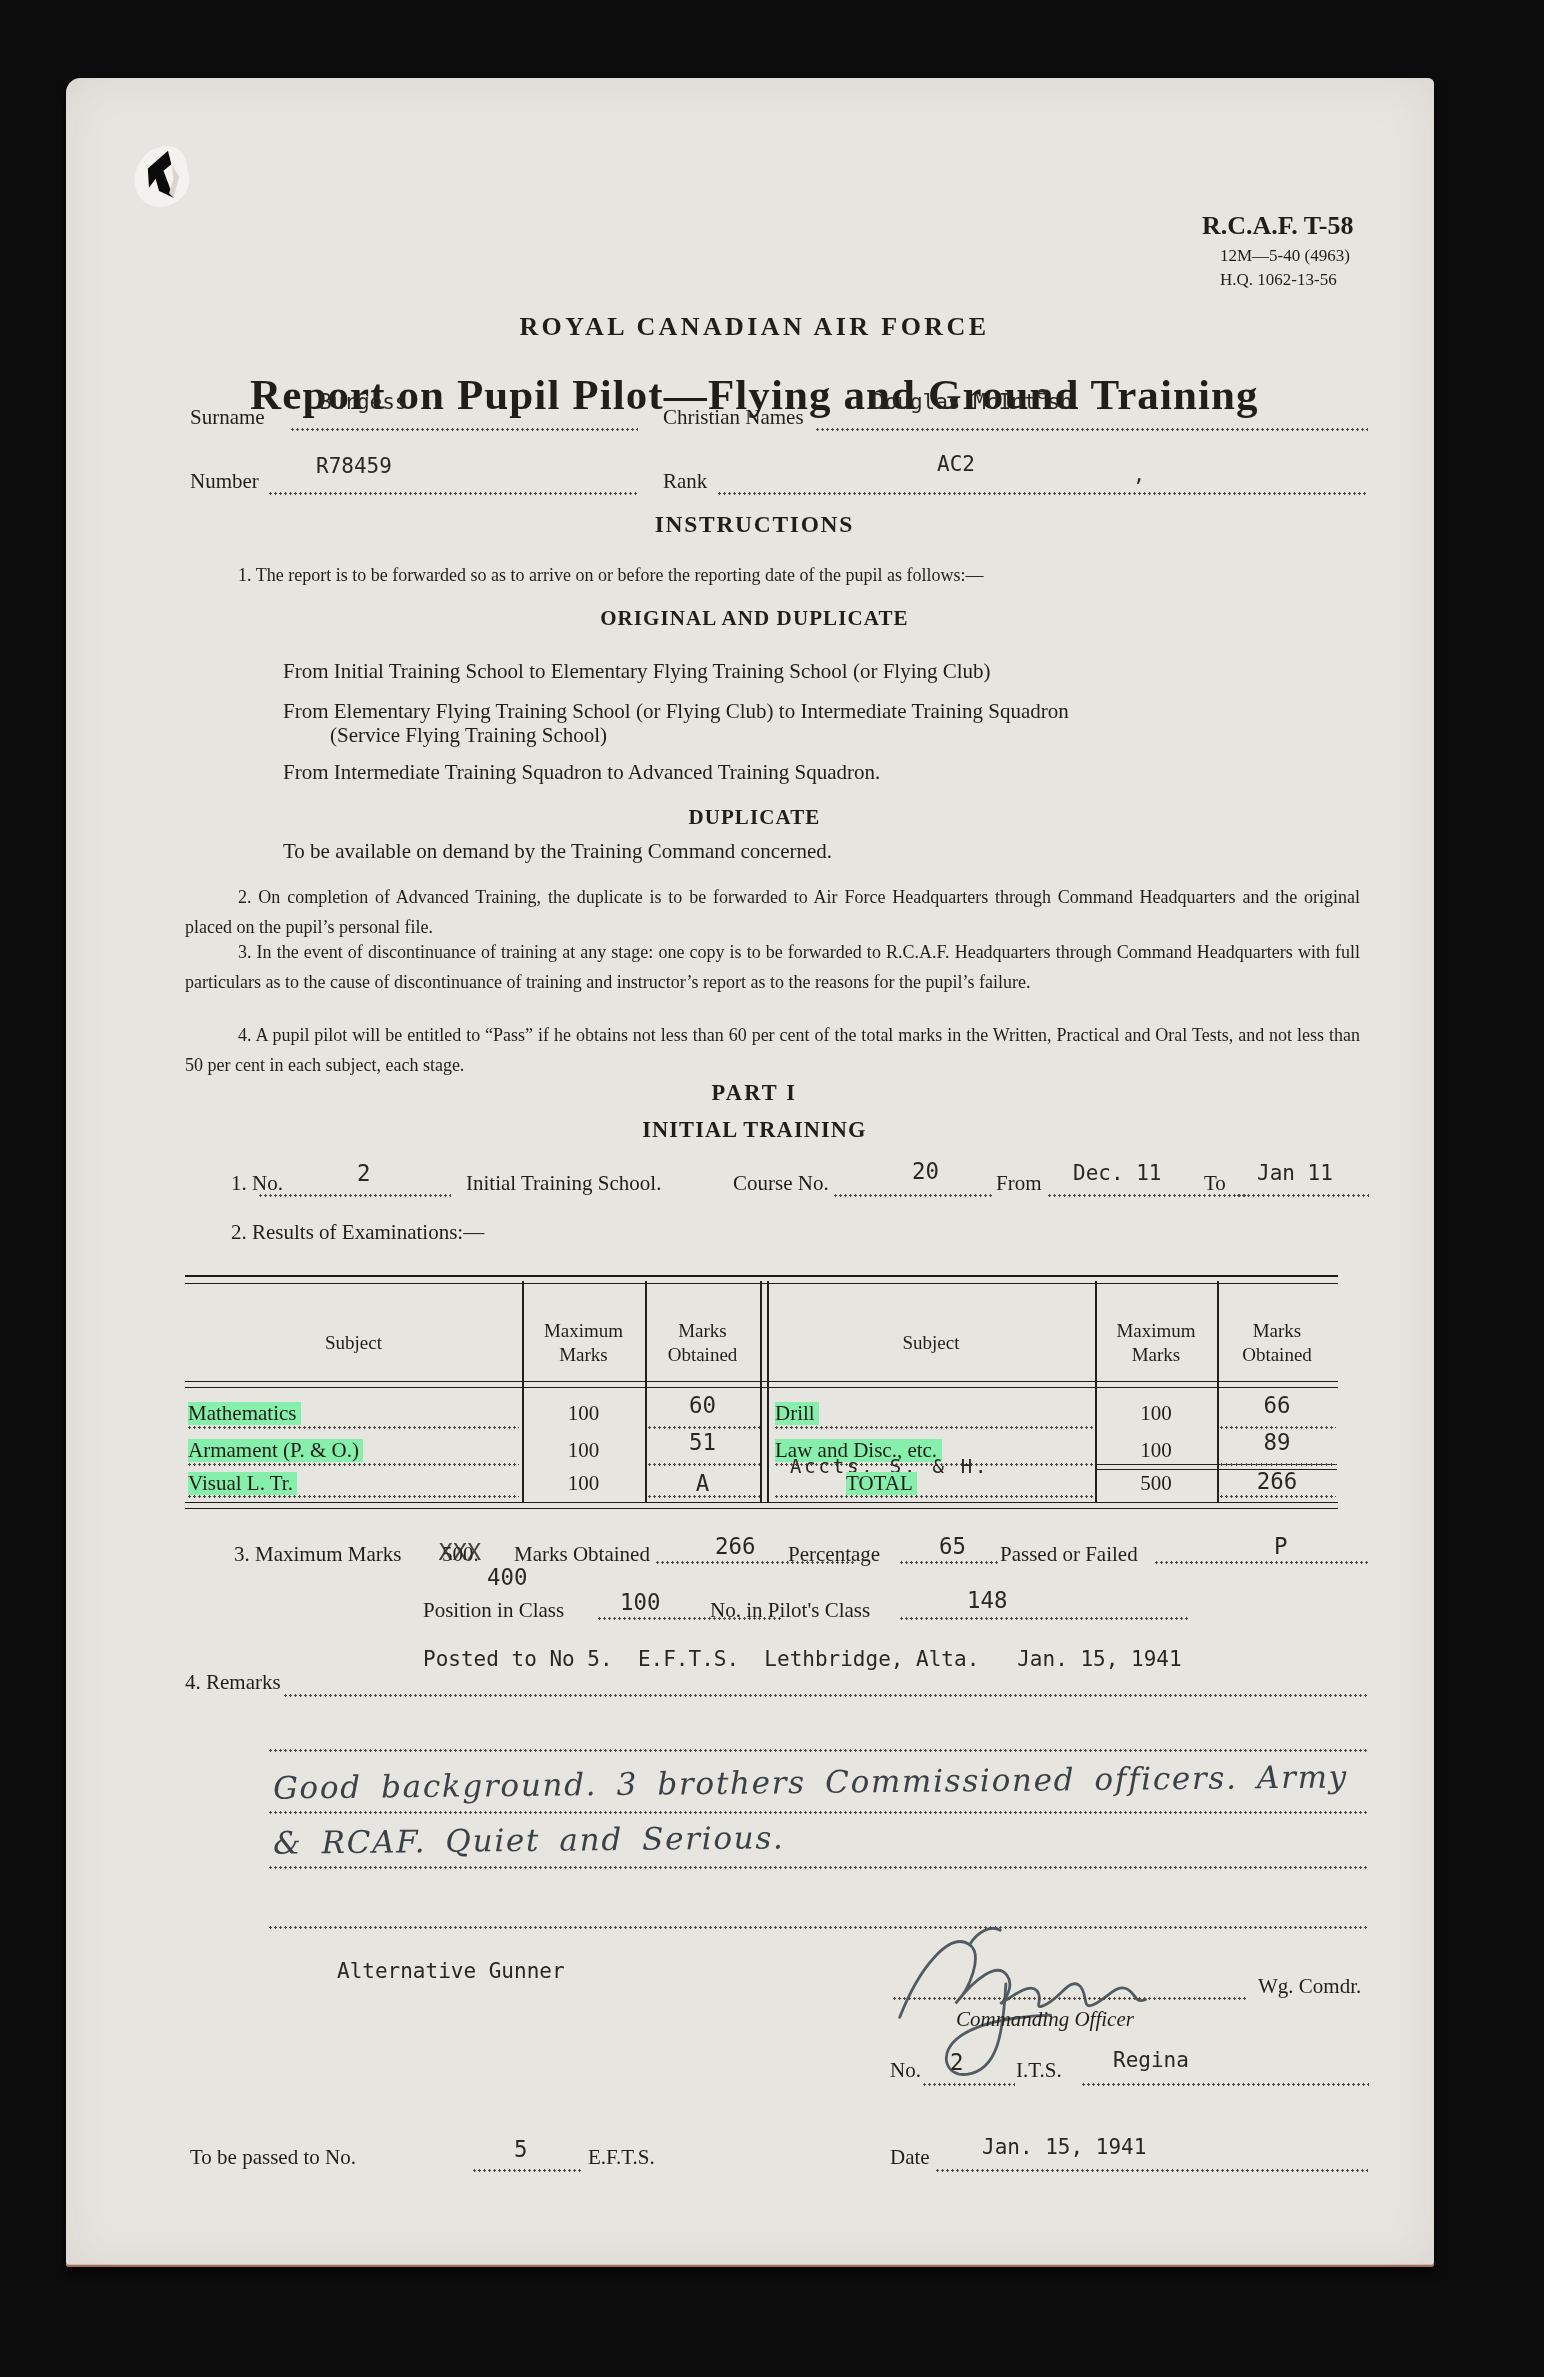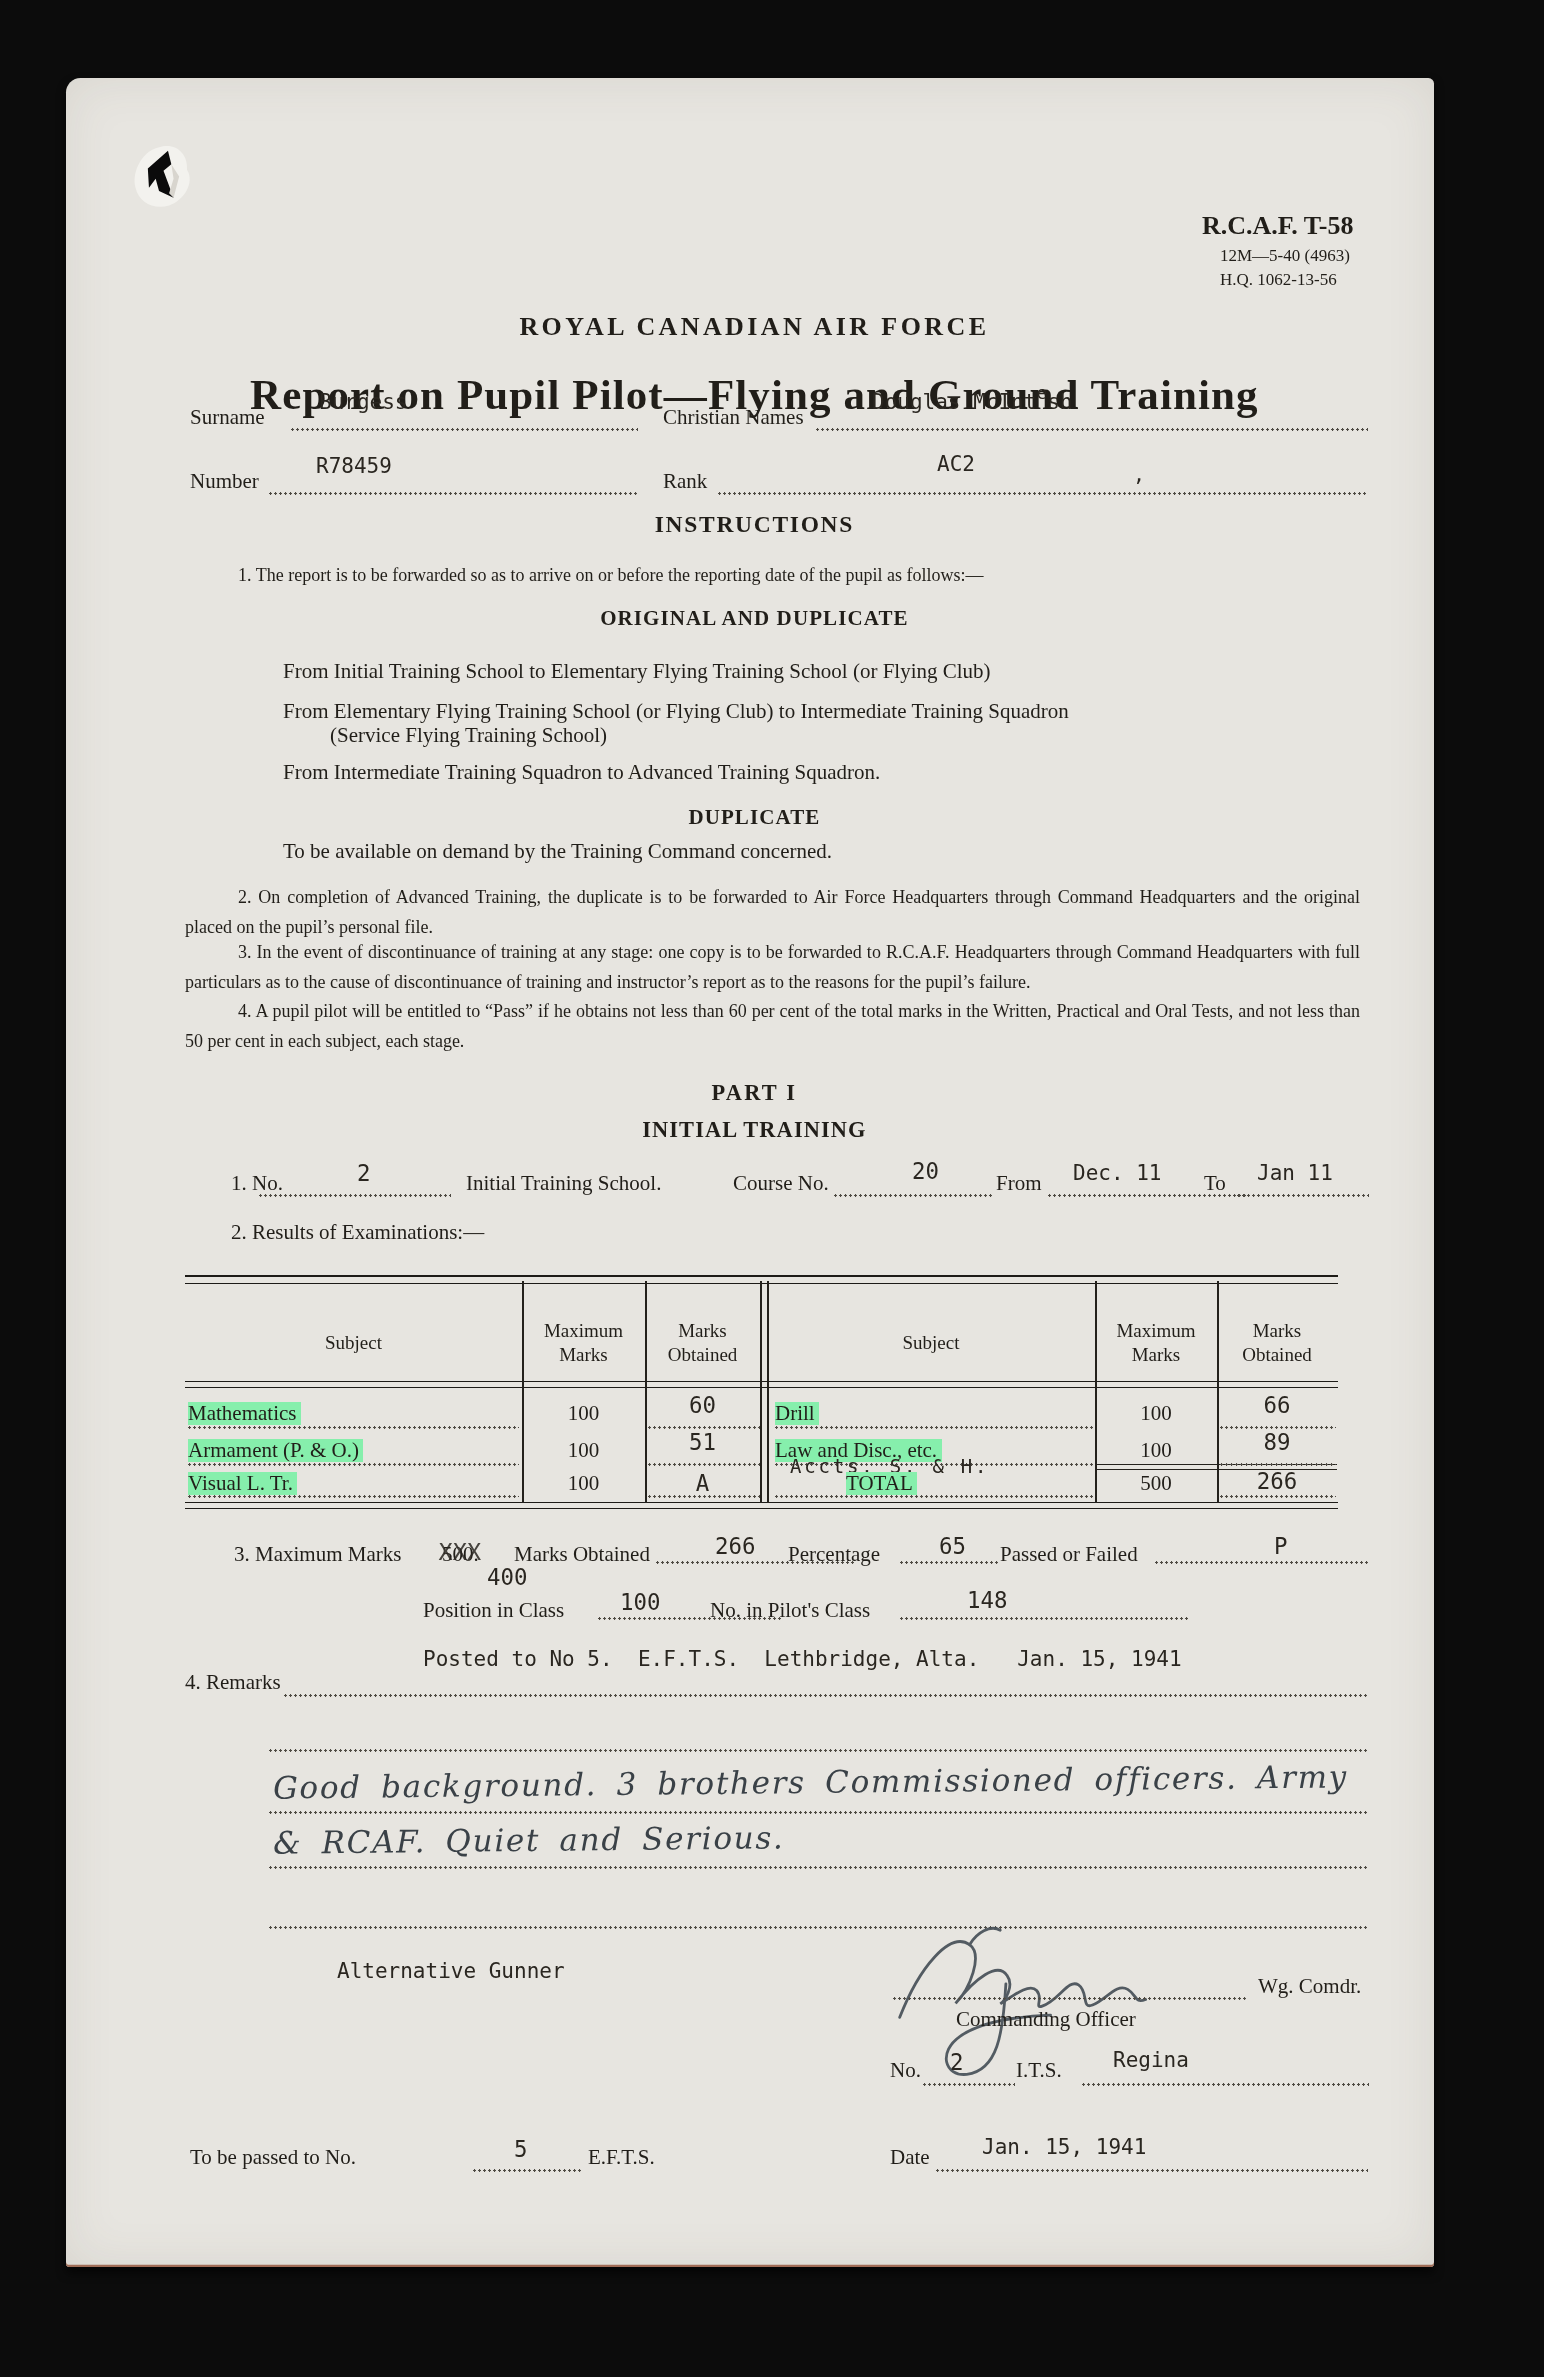--- a/index.html
+++ b/index.html
@@ -11,21 +11,21 @@
   }
   .abs{position:absolute;}
   .paper{
     position:absolute;left:66px;top:78px;width:1368px;height:2189px;
     background:#e7e5e0;
     border-radius:14.6px 5.6px 3.4px 3.4px;
     box-shadow:inset 0 0 50px rgba(90,80,60,0.10), inset 0 -2.2px 0 #a5705a, 0 5.6px 10px rgba(0,0,0,0.6);
   }
   .t{font-family:"Liberation Serif","DejaVu Serif",serif;color:#211e19;font-size:21px;white-space:nowrap;line-height:1.1;}
   .b{font-weight:bold;}
-  .it{}
+  .it{font-style:italic;}
   .c{left:22.4px;width:1332px;text-align:center;white-space:nowrap;}
   .m{font-family:"DejaVu Sans Mono","Liberation Mono",monospace;color:#2a2620;font-size:21px;white-space:pre;line-height:1.05;}
   .h{font-family:"DejaVu Serif","Liberation Serif",serif;font-style:italic;color:#3a4147;font-size:31px;white-space:nowrap;letter-spacing:1.7px;word-spacing:7.8px;transform:rotate(-0.6deg);}
   .dots{height:3.4px;background-image:radial-gradient(circle at 1.7px 1.7px,#4e4a43 1.2px,rgba(0,0,0,0) 1.4px);background-size:5px 3.4px;background-repeat:repeat-x;}
   .dbl{height:5.6px;border-top:2.2px solid #1d1b17;border-bottom:1.7px solid #1d1b17;}
   .dbl2{height:4.5px;border-top:1.7px solid #1d1b17;border-bottom:1.7px solid #1d1b17;}
   .dbl3{height:3.9px;border-top:1.1px solid #24211c;border-bottom:1.1px solid #24211c;}
   .vl{width:1.7px;background:#24211c;}
   .p{font-size:18px;line-height:30px;width:1175px;text-align:justify;text-indent:53px;white-space:normal;color:#211e19;}
   .th{font-size:19px;line-height:23.5px;text-align:center;color:#211e19;}
@@ -75,21 +75,21 @@
   <div class="abs p" style="left:119px;top:482px;">1. The report is to be forwarded so as to arrive on or before the reporting date of the pupil as follows:—</div>
   <div class="abs t b c" style="top:529px;font-size:21px;letter-spacing:1.1px;">ORIGINAL AND DUPLICATE</div>
   <div class="abs t" style="left:217px;top:582px;">From Initial Training School to Elementary Flying Training School (or Flying Club)</div>
   <div class="abs t" style="left:217px;top:622px;">From Elementary Flying Training School (or Flying Club) to Intermediate Training Squadron</div>
   <div class="abs t" style="left:264px;top:646px;">(Service Flying Training School)</div>
   <div class="abs t" style="left:217px;top:683px;">From Intermediate Training Squadron to Advanced Training Squadron.</div>
   <div class="abs t b c" style="top:728px;font-size:21px;letter-spacing:1.1px;">DUPLICATE</div>
   <div class="abs t" style="left:217px;top:762px;">To be available on demand by the Training Command concerned.</div>
   <div class="abs p" style="left:119px;top:804px;">2. On completion of Advanced Training, the duplicate is to be forwarded to Air Force Headquarters through Command Headquarters and the original placed on the pupil’s personal file.</div>
   <div class="abs p" style="left:119px;top:859px;">3. In the event of discontinuance of training at any stage: one copy is to be forwarded to R.C.A.F. Headquarters through Command Headquarters with full particulars as to the cause of discontinuance of training and instructor’s report as to the reasons for the pupil’s failure.</div>
-  <div class="abs p" style="left:119px;top:918px;">4. A pupil pilot will be entitled to “Pass” if he obtains not less than 60 per cent of the total marks in the Written, Practical and Oral Tests, and not less than 50 per cent in each subject, each stage.</div>
+  <div class="abs p" style="left:119px;top:942px;">4. A pupil pilot will be entitled to “Pass” if he obtains not less than 60 per cent of the total marks in the Written, Practical and Oral Tests, and not less than 50 per cent in each subject, each stage.</div>
 
   <div class="abs t b c" style="top:1003px;font-size:22.4px;letter-spacing:2.2px;">PART I</div>
   <div class="abs t b c" style="top:1040px;font-size:22.4px;letter-spacing:1.1px;">INITIAL TRAINING</div>
 
   <div class="abs t" style="left:165px;top:1094px;">1. No.</div>
   <div class="abs dots" style="left:193px;top:1116px;width:192px;"></div>
   <div class="abs m" style="left:291px;top:1084px;font-size:22.4px;">2</div>
   <div class="abs t" style="left:400px;top:1094px;">Initial Training School.</div>
   <div class="abs t" style="left:667px;top:1094px;">Course No.</div>
   <div class="abs dots" style="left:768px;top:1116px;width:160px;"></div>

